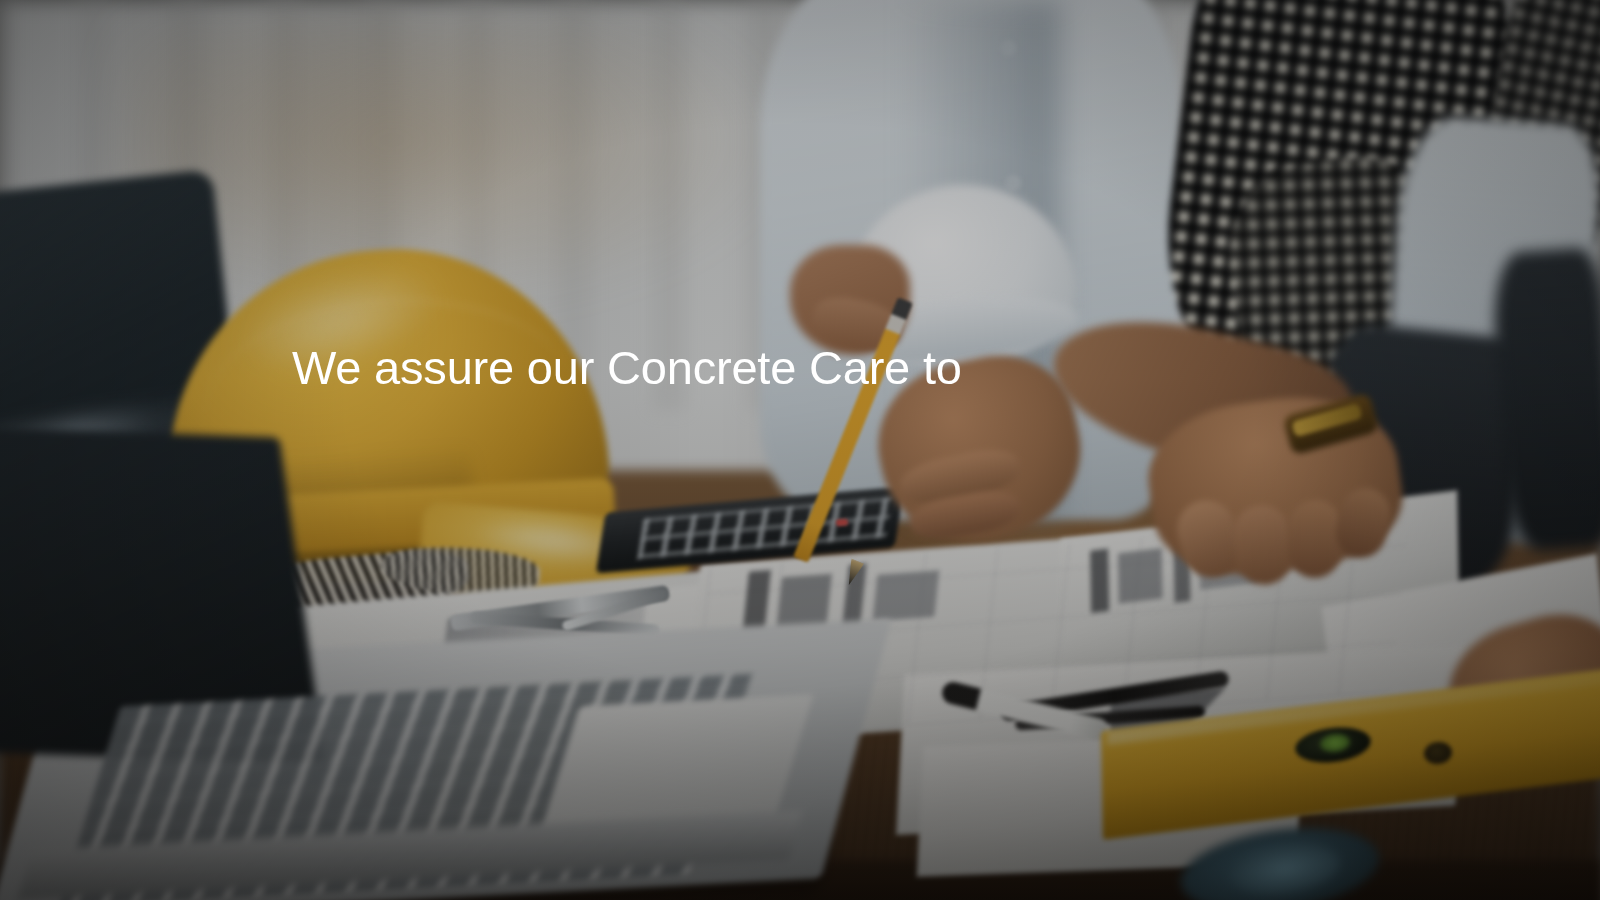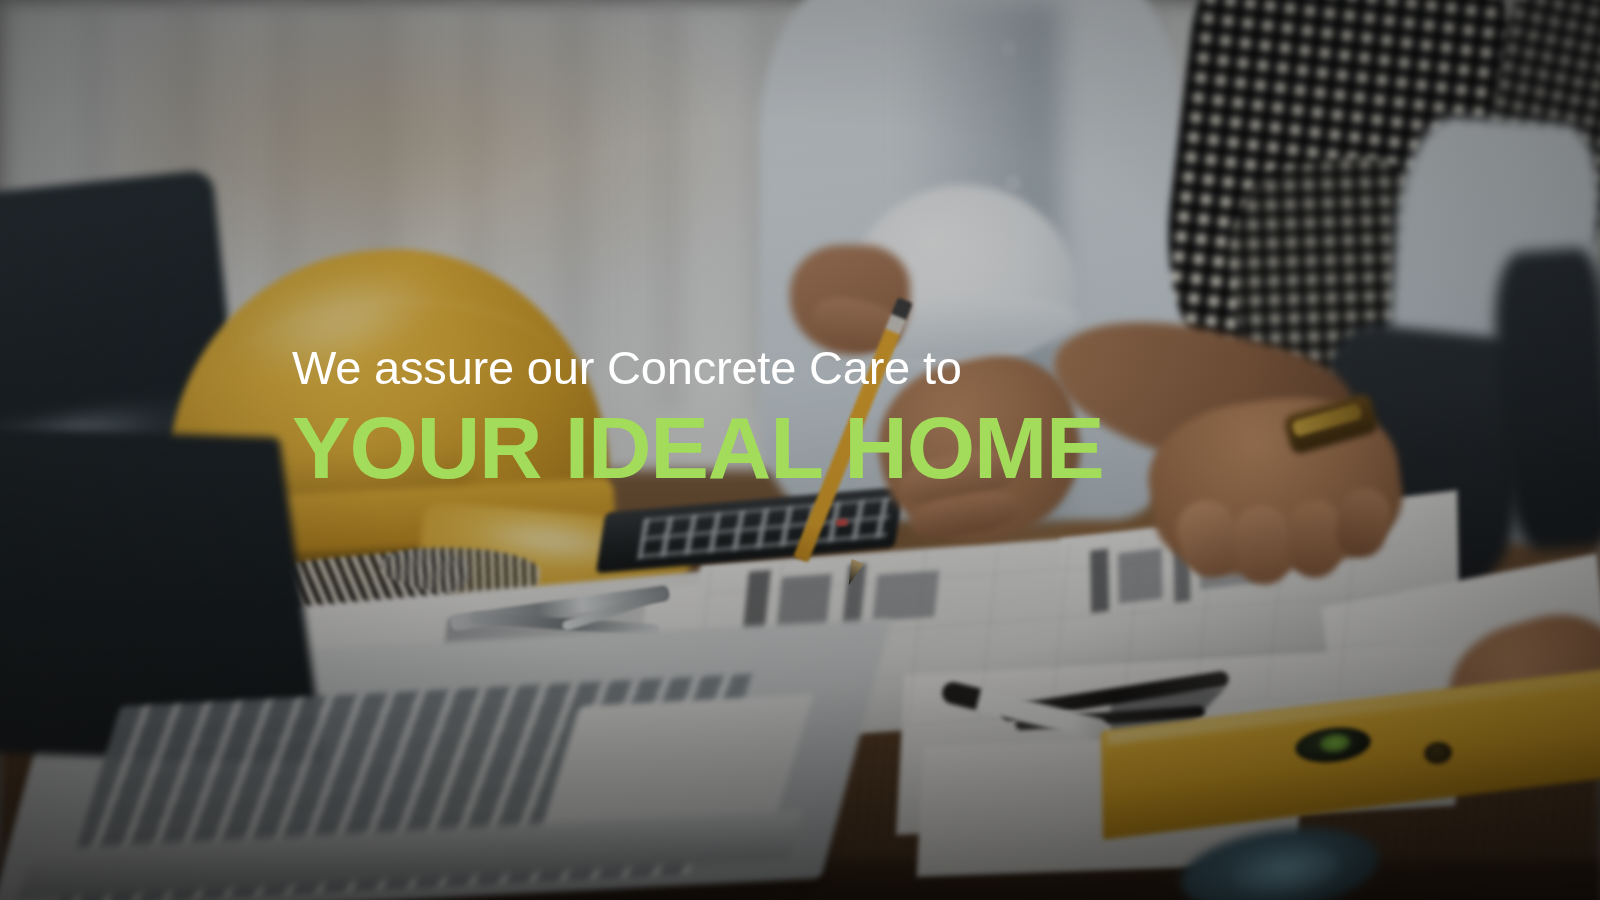--- a/index.html
+++ b/index.html
@@ -738,16 +738,15 @@
     <div class="level-v2"></div>
     <div class="tape"></div>
     <div class="tape2"></div>
 
     <div class="vign"></div>
     <div class="tint"></div>
   </div>
 
   <div id="copy">
     <h2 id="line1">We assure our Concrete Care to</h2>
-    <h1 id="line2">YOUR IDEAL HOME</h1>
   </div>
 
 </div>
 
 </body></html>

